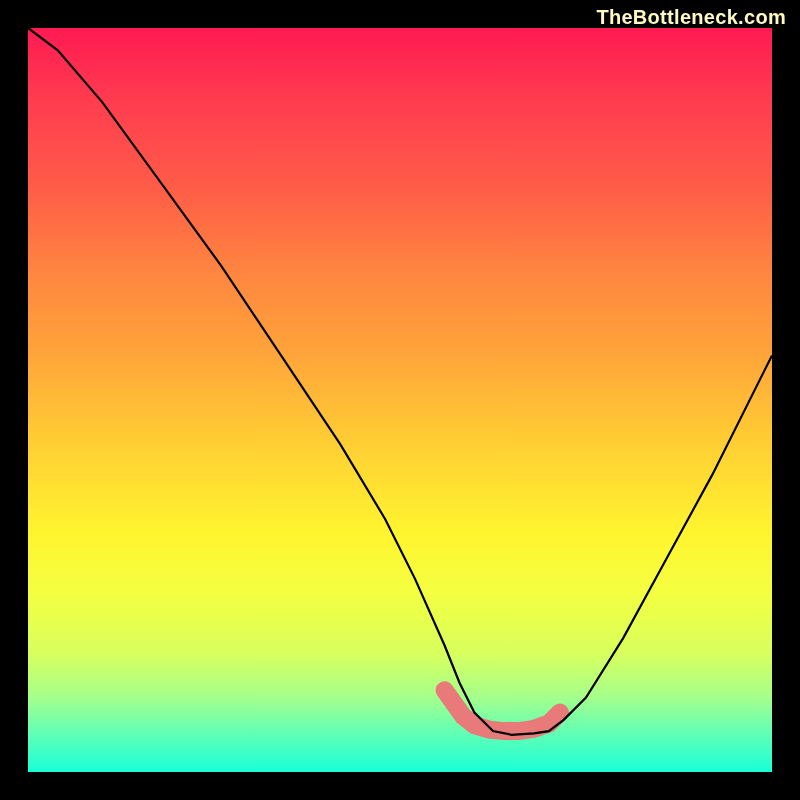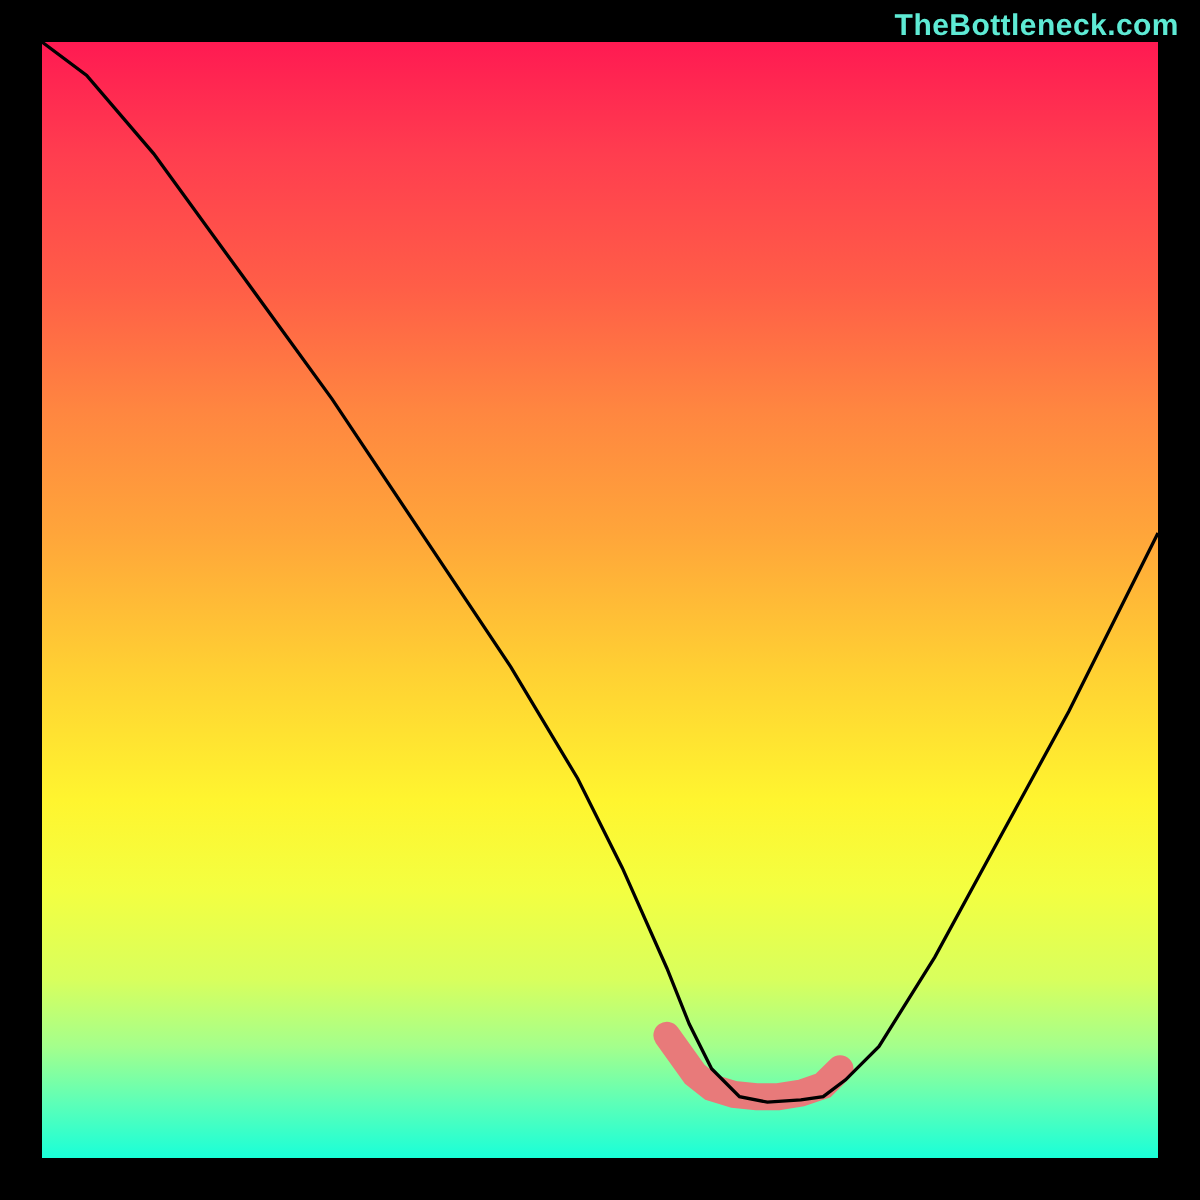--- a/index.html
+++ b/index.html
@@ -28,21 +28,21 @@
       #f3ff41 76%,
       #d8ff5d 84%,
       #a4ff8c 90%,
       #5effb7 95%,
       #19ffd8 100%);
   }
   .watermark {
     position: absolute;
     top: 6px;
     right: 14px;
-    color: #5eead4;
+    color: #fef9c3;
     font-size: 20px;
     font-weight: 600;
     letter-spacing: 0.3px;
   }
   svg.plot {
     position: absolute;
     left: 0;
     top: 0;
     width: 744px;
     height: 744px;

